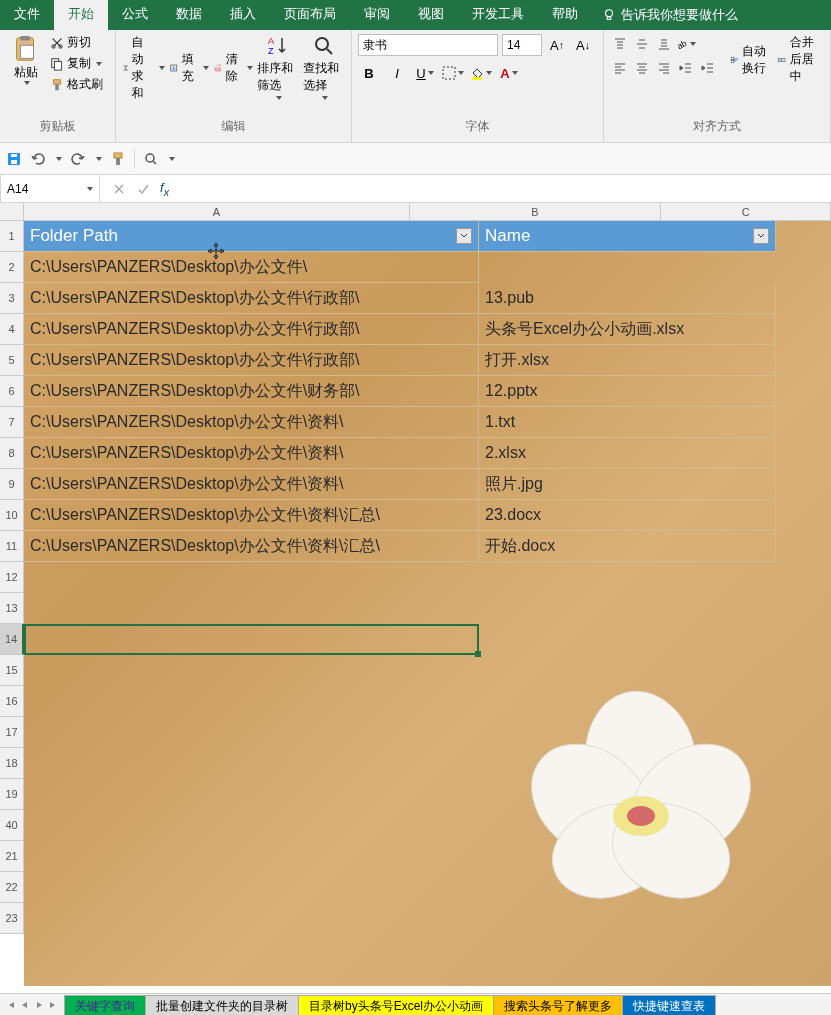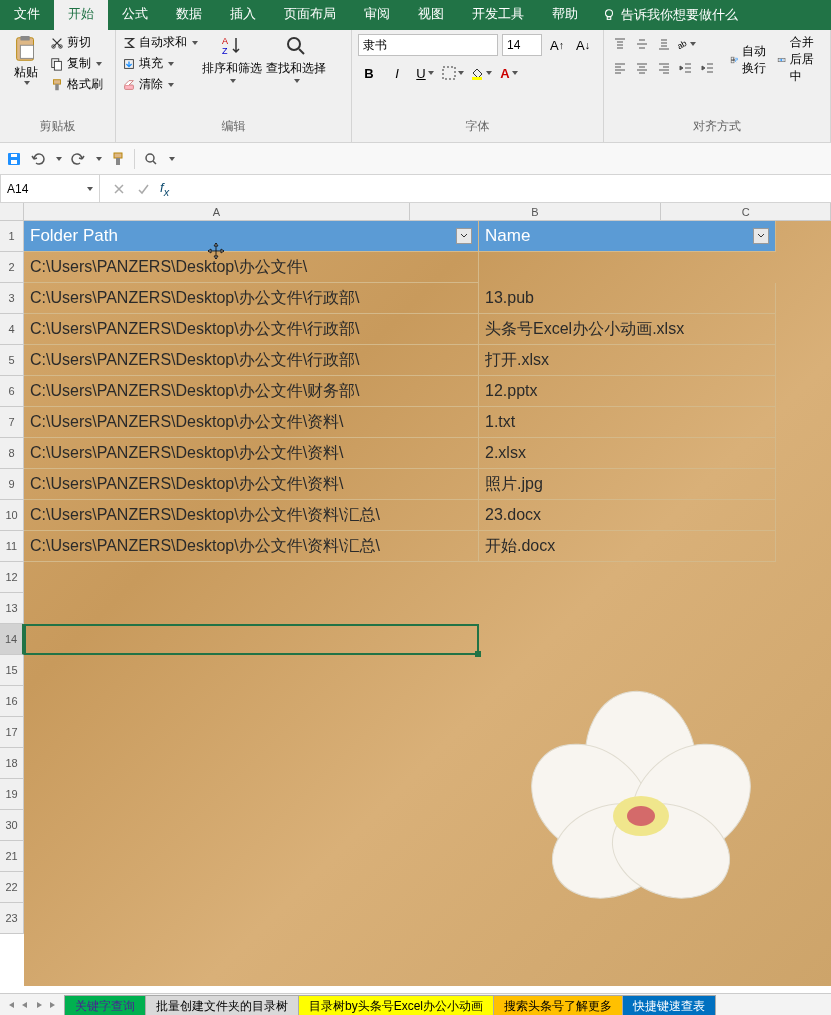--- a/index.html
+++ b/index.html
@@ -16,21 +16,21 @@
 .grp-label { text-align: center; font-size: 12px; color: #666; padding: 3px 0; }
 .grp-body { flex: 1; display: flex; align-items: flex-start; gap: 4px; }
 
 .paste-btn { display: flex; flex-direction: column; align-items: center; width: 40px; cursor: pointer; }
 .paste-icon { width: 30px; height: 30px; }
 .paste-btn span { font-size: 12px; }
 .clip-col { display: flex; flex-direction: column; gap: 4px; font-size: 12px; }
 .clip-item { display: flex; align-items: center; gap: 3px; cursor: pointer; }
 .clip-item svg { width: 14px; height: 14px; }
 
-.edit-col { display: flex; flex-direction: column; gap: 4px; font-size: 12px; }
+.edit-col { display: flex; flex-direction: row; gap: 4px; font-size: 12px; }
 .edit-item { display: flex; align-items: center; gap: 3px; cursor: pointer; }
 .edit-item svg { width: 14px; height: 14px; }
 
 .vert-btn { display: flex; flex-direction: column; align-items: center; cursor: pointer; font-size: 12px; gap: 2px; }
 .vert-btn svg { width: 24px; height: 24px; }
 
 .font-row { display: flex; align-items: center; gap: 4px; margin-bottom: 6px; }
 .font-sel { border: 1px solid #c0c0c0; background: #fff; font-size: 12px; padding: 2px 4px; width: 140px; height: 22px; }
 .size-sel { border: 1px solid #c0c0c0; background: #fff; font-size: 12px; padding: 2px 4px; width: 40px; height: 22px; }
 .font-btn { width: 22px; height: 22px; border: none; background: transparent; cursor: pointer; display: flex; align-items: center; justify-content: center; font-size: 13px; }
@@ -388,21 +388,21 @@
       <div class="rh">10</div>
       <div class="rh">11</div>
       <div class="rh">12</div>
       <div class="rh">13</div>
       <div class="rh sel">14</div>
       <div class="rh">15</div>
       <div class="rh">16</div>
       <div class="rh">17</div>
       <div class="rh">18</div>
       <div class="rh">19</div>
-      <div class="rh">30</div>
+      <div class="rh">40</div>
       <div class="rh">21</div>
       <div class="rh">22</div>
       <div class="rh">23</div>
     </div>
   <div class="grid" id="grid">
       <div class="datarow hdr-row">
         <div class="cell" style="width: 455px;">
           <span>Folder Path</span>
           <div class="filter-btn">
             <svg width="8" height="8" viewBox="0 0 8 8">

